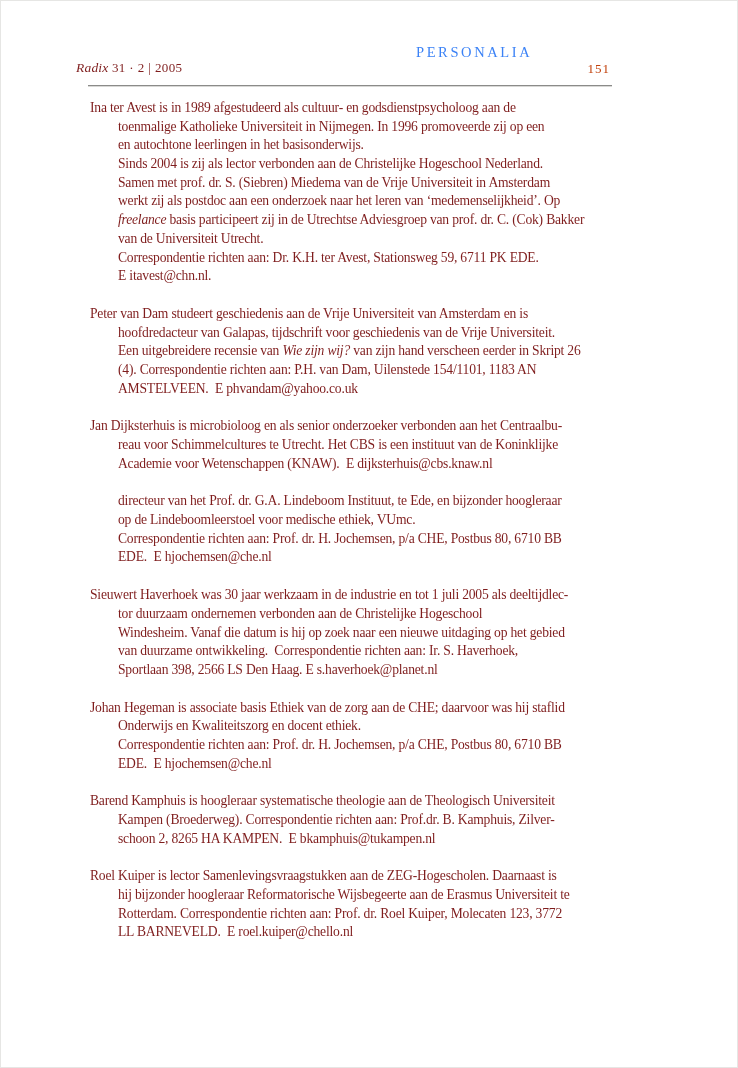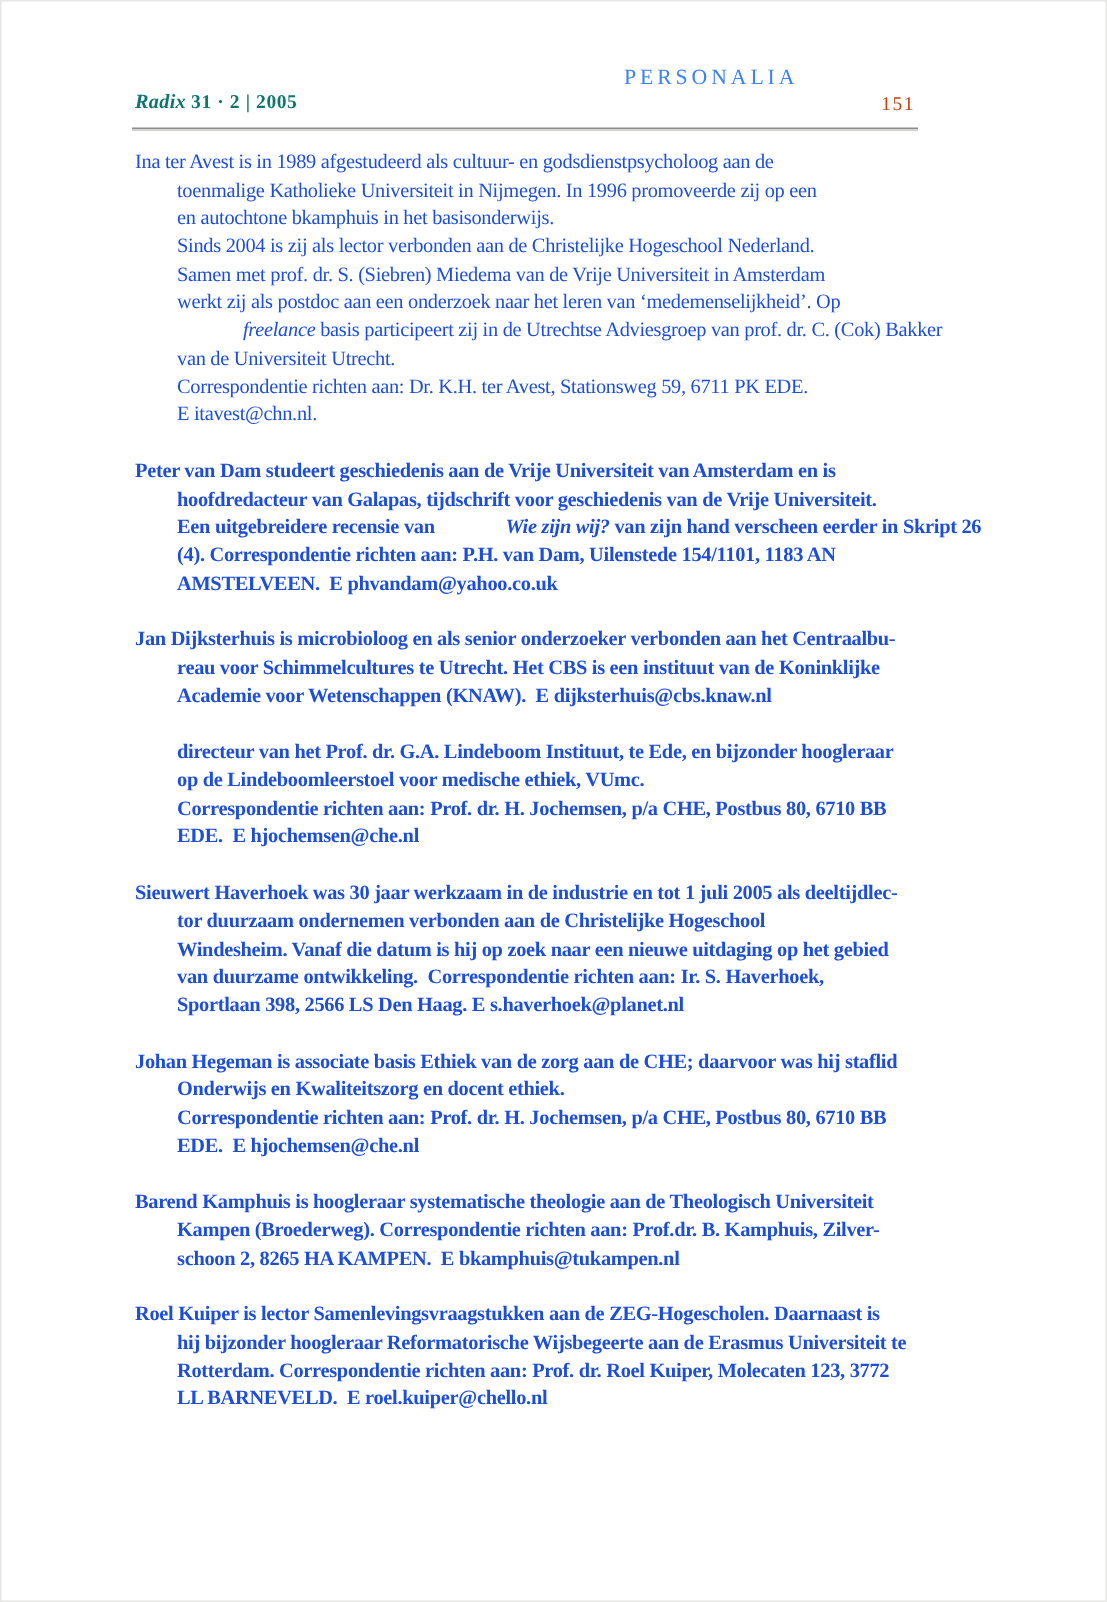--- a/index.html
+++ b/index.html
@@ -17,26 +17,25 @@
   }
   .sheet {
     position: absolute;
     inset: 0;
     background: #ffffff;
     box-shadow: inset 0 0 0 1px #e6e6e4;
   }
   
   .journal-ref {
     position: absolute;
-    left: 90px;
+    left: 76px;
     top: 60px;
     font-size: 13.5px;
-    color: #0f766e;
+    color: #7f1d1d;
     white-space: pre;
-    font-weight: bold;
   }
   .journal-ref .jt {
     font-style: italic;
     letter-spacing: 0.2px;
   }
   .journal-ref .issue {
     letter-spacing: 0.4px;
     font-size: 13px;
   }
   .section-title {
@@ -68,51 +67,51 @@
     border-bottom: 1px solid #d8d8d6;
   }
   
   .content {
     position: absolute;
     left: 90px;
     top: 99px;
     width: 600px;
   }
   .entry { margin: 0; }
-  .entry + .entry { margin-top: 19px; font-weight: bold; }
+  .entry + .entry { margin-top: 19px; }
   .line {
     white-space: pre;
     font-size: 13.6px;
     line-height: 18.7px;
     height: 18.7px;
     letter-spacing: -0.2px;
     padding-left: 28px;
-    color: #1d4ed8;
+    color: #7f1d1d;
   }
   .line.first { padding-left: 0; }
-  .line i { font-style: italic; margin-left: 44px; }
+  .line i { font-style: italic; }
 </style>
 </head>
 <body>
 
 <div class="sheet"></div>
 
 <div class="journal-ref"><span class="jt">Radix</span><span> </span><span class="issue">31 · 2 | 2005</span></div>
 
 <div class="section-title">PERSONALIA</div>
 
 <div class="page-number">151</div>
 
 <div class="head-rule"></div>
 
 <div class="content">
     <div class="entry">
       <div class="line first"><span>Ina ter Avest is in 1989 afgestudeerd als cultuur- en godsdienstpsycholoog aan de</span></div>
       <div class="line"><span>toenmalige Katholieke Universiteit in Nijmegen. In 1996 promoveerde zij op een</span></div>
-      <div class="line"><span>en autochtone bkamphuis in het basisonderwijs.</span></div>
+      <div class="line"><span>en autochtone leerlingen in het basisonderwijs.</span></div>
       <div class="line"><span>Sinds 2004 is zij als lector verbonden aan de Christelijke Hogeschool Nederland.</span></div>
       <div class="line"><span>Samen met prof. dr. S. (Siebren) Miedema van de Vrije Universiteit in Amsterdam</span></div>
       <div class="line"><span>werkt zij als postdoc aan een onderzoek naar het leren van ‘medemenselijkheid’. Op</span></div>
       <div class="line"><i>freelance</i><span> basis participeert zij in de Utrechtse Adviesgroep van prof. dr. C. (Cok) Bakker</span></div>
       <div class="line"><span>van de Universiteit Utrecht.</span></div>
       <div class="line"><span>Correspondentie richten aan: Dr. K.H. ter Avest, Stationsweg 59, 6711 PK EDE.</span></div>
       <div class="line"><span>E itavest@chn.nl.</span></div>
     </div>
     <div class="entry">
       <div class="line first"><span>Peter van Dam studeert geschiedenis aan de Vrije Universiteit van Amsterdam en is</span></div>

